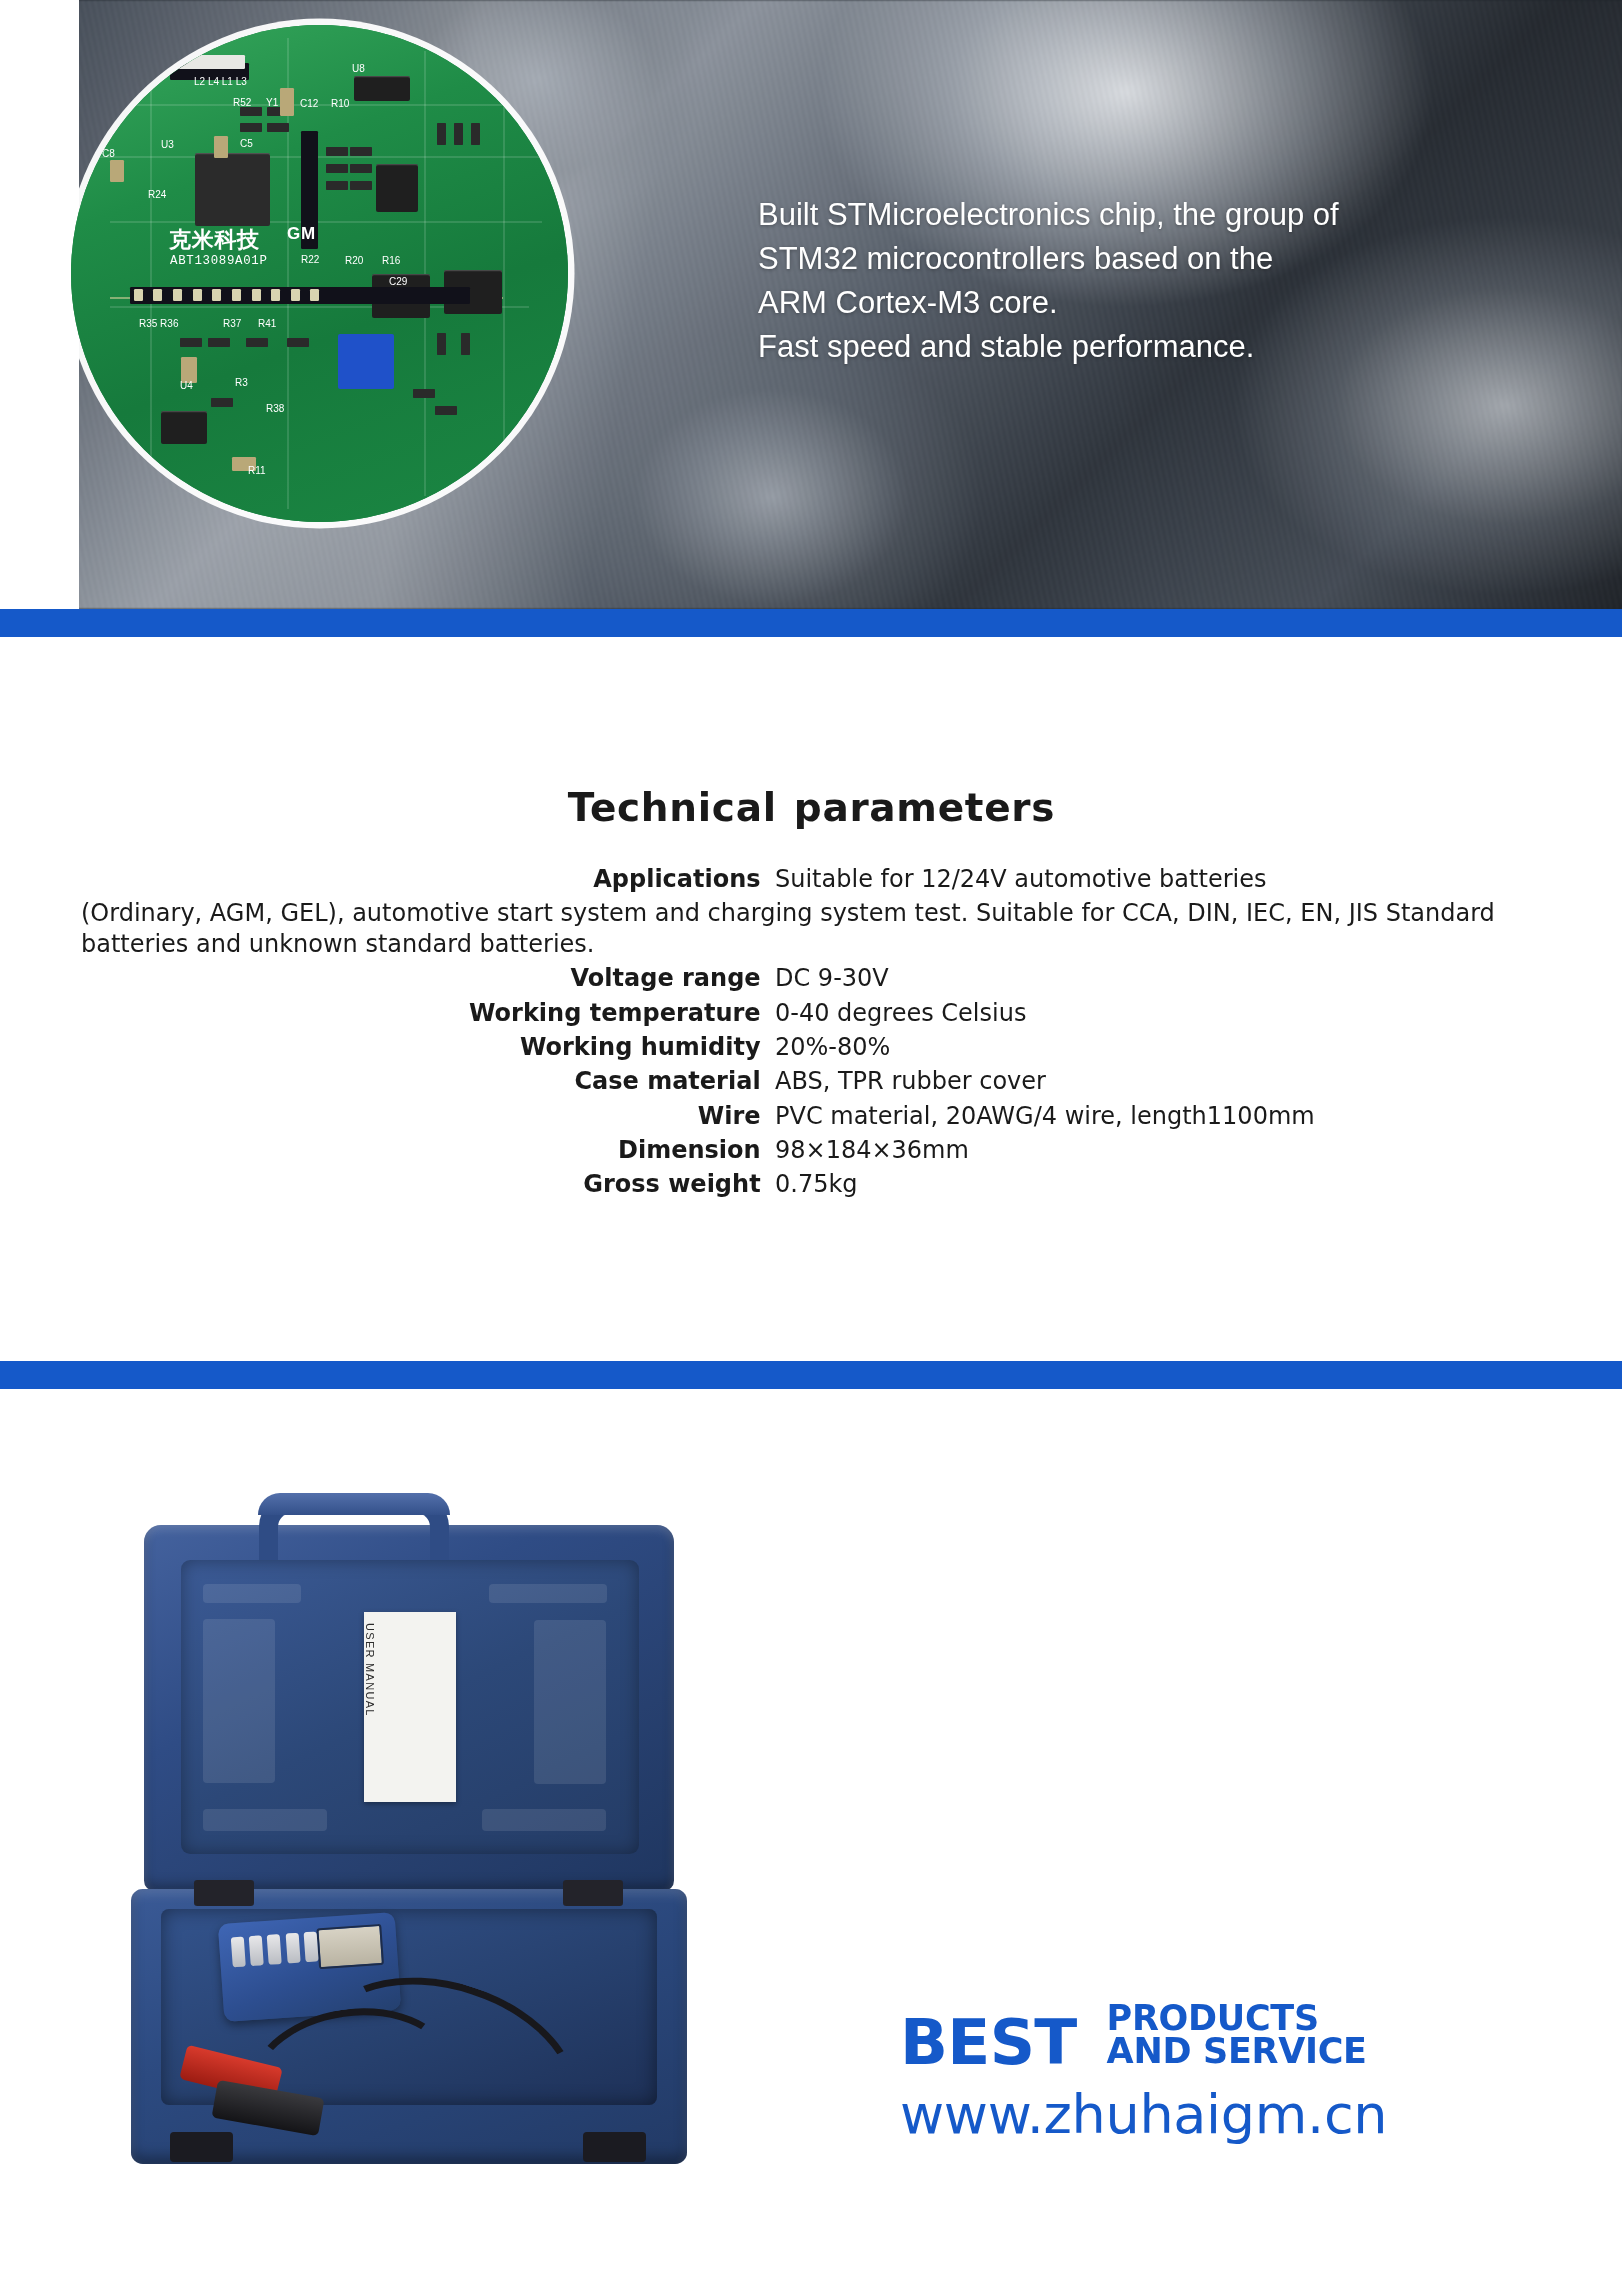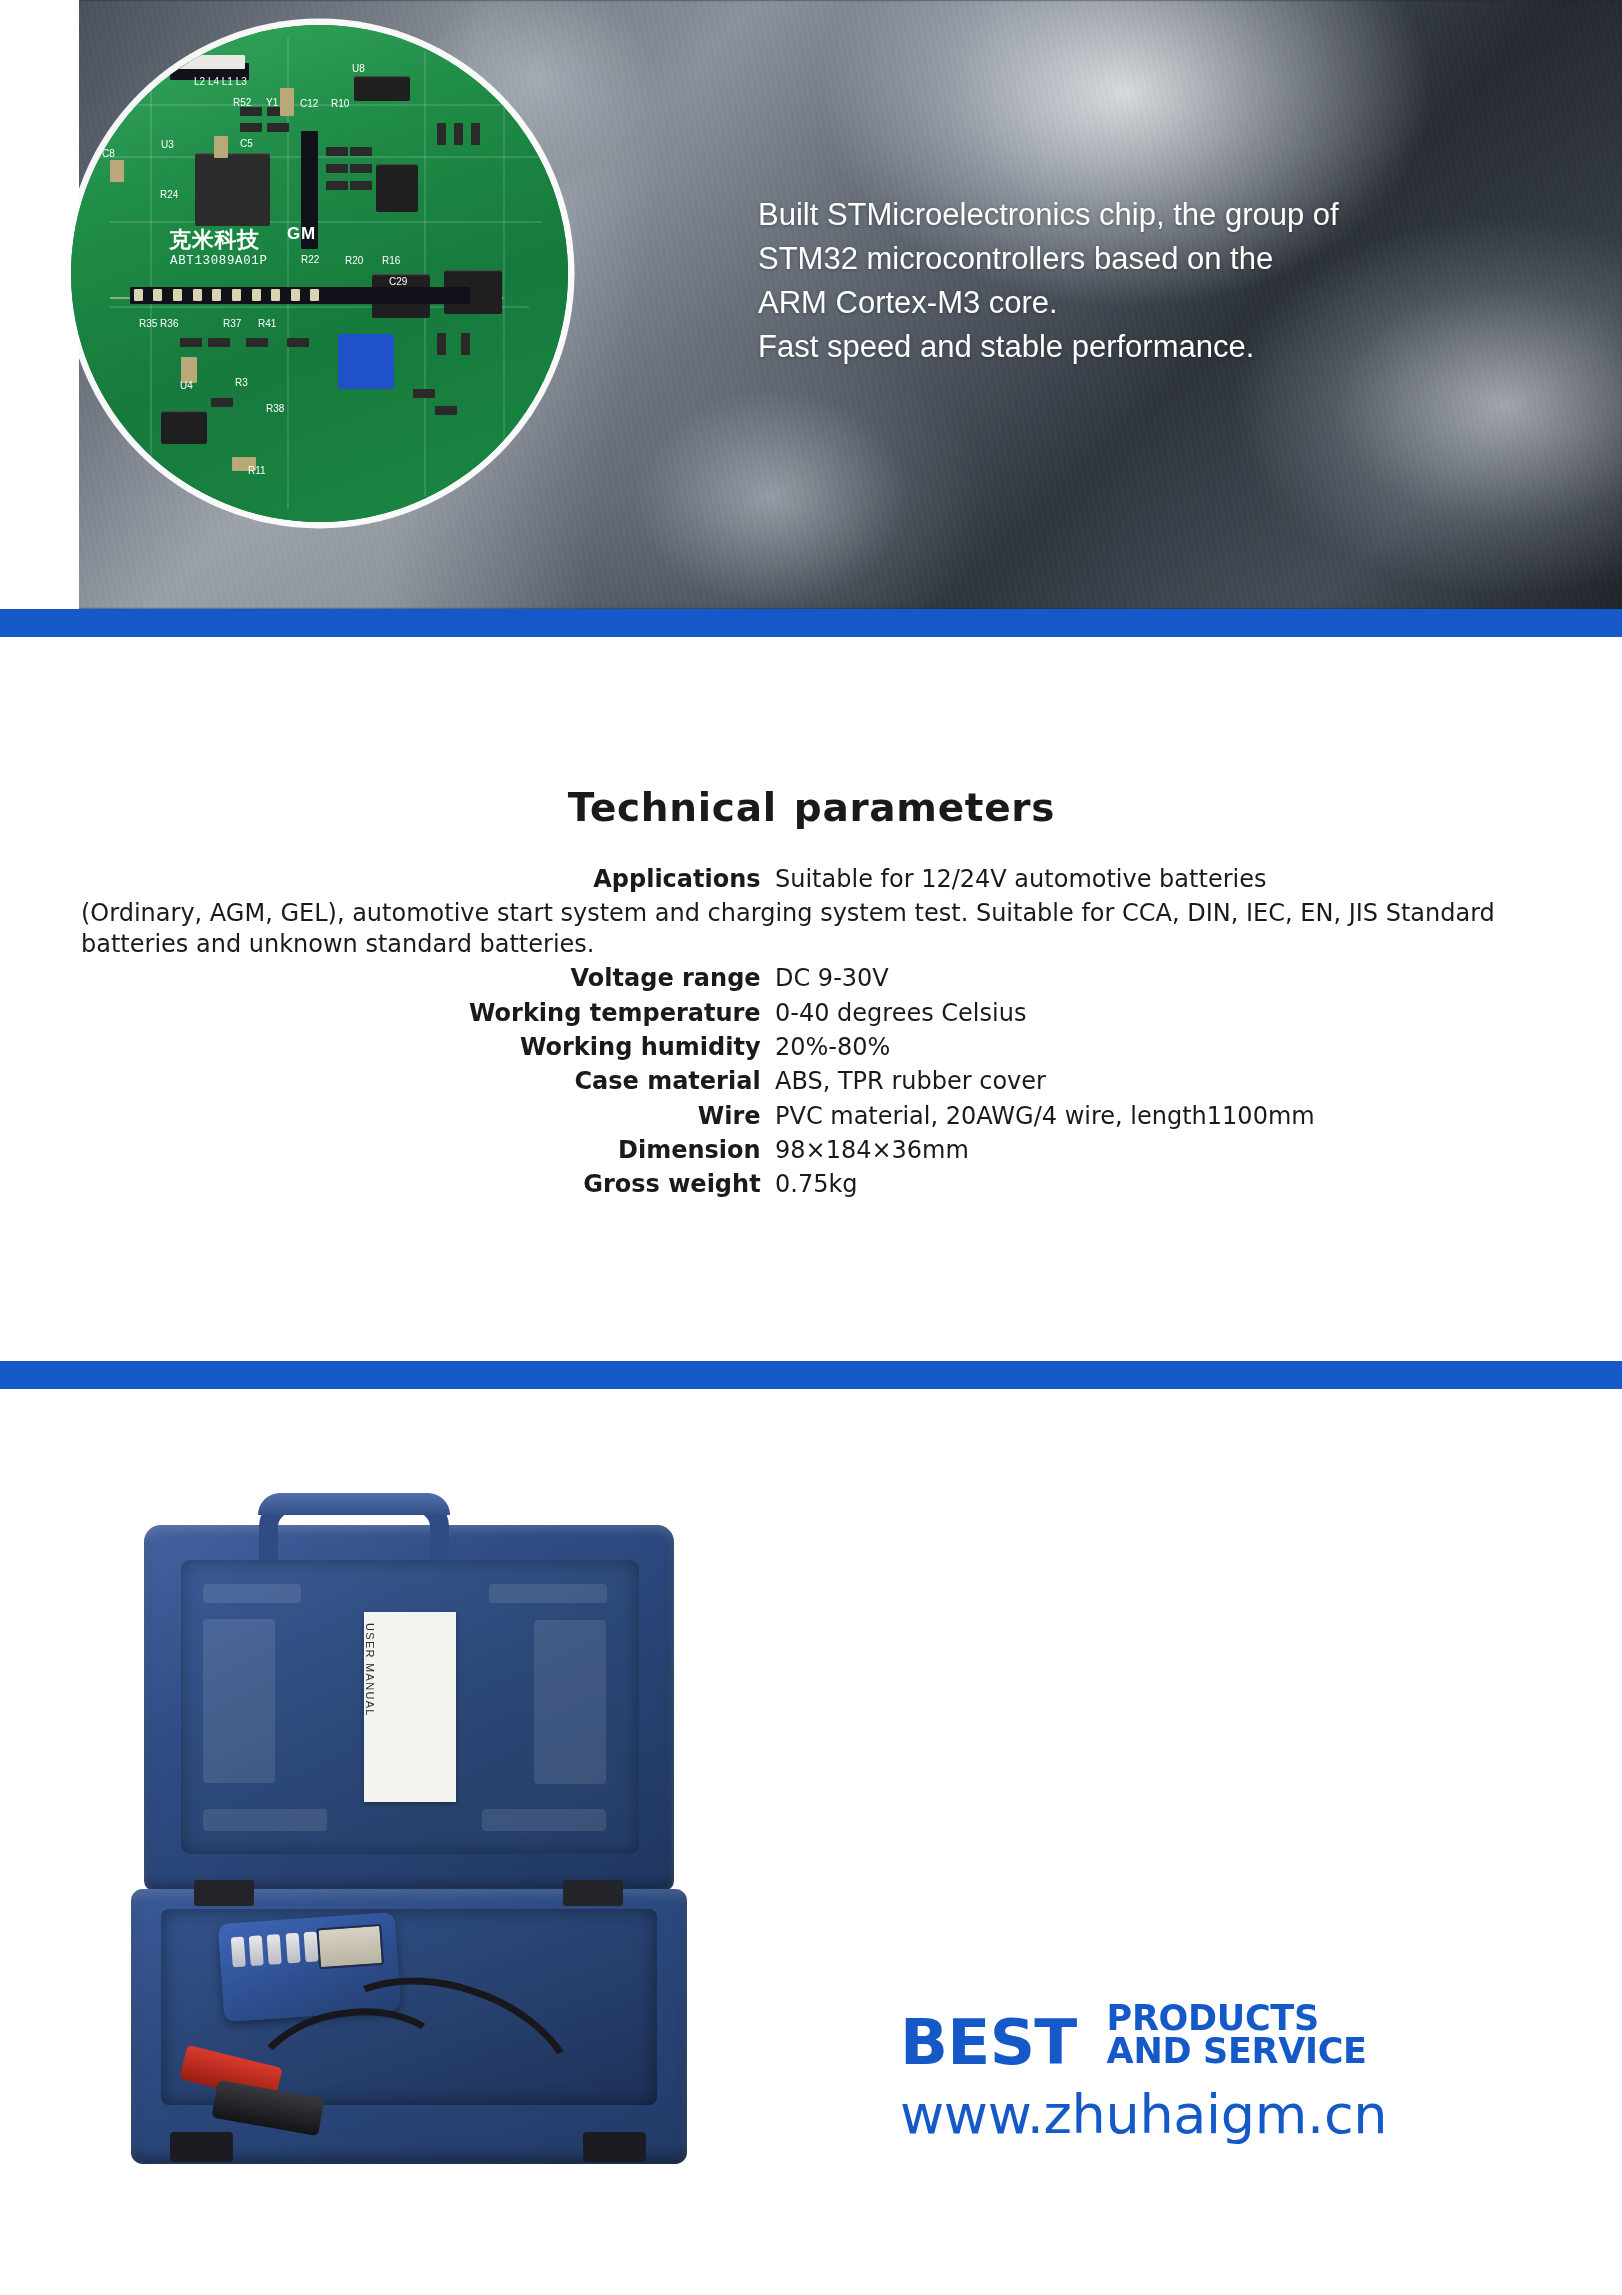--- a/index.html
+++ b/index.html
@@ -473,21 +473,21 @@
       <div class="pcb-pad" style="left:239px; top:264px; width:9.2px; height:11.8px;"></div>
 
       <span class="pcb-silk" style="left:123px; top:51px;">L2 L4 L1 L3</span>
       <span class="pcb-silk" style="left:281px; top:38px;">U8</span>
       <span class="pcb-silk" style="left:162px; top:72px;">R52</span>
       <span class="pcb-silk" style="left:195px; top:72px;">Y1</span>
       <span class="pcb-silk" style="left:229px; top:73px;">C12</span>
       <span class="pcb-silk" style="left:260px; top:73px;">R10</span>
       <span class="pcb-silk" style="left:90px; top:114px;">U3</span>
       <span class="pcb-silk" style="left:169px; top:113px;">C5</span>
-      <span class="pcb-silk" style="left:89px; top:164px;">R24</span>
+      <span class="pcb-silk" style="left:77px; top:164px;">R24</span>
       <span class="pcb-silk" style="left:274px; top:230px;">R20</span>
       <span class="pcb-silk" style="left:230px; top:229px;">R22</span>
       <span class="pcb-silk" style="left:311px; top:230px;">R16</span>
       <span class="pcb-silk" style="left:318px; top:251px;">C29</span>
       <span class="pcb-silk" style="left:68px; top:293px;">R35 R36</span>
       <span class="pcb-silk" style="left:152px; top:293px;">R37</span>
       <span class="pcb-silk" style="left:187px; top:293px;">R41</span>
       <span class="pcb-silk" style="left:195px; top:378px;">R38</span>
       <span class="pcb-silk" style="left:164px; top:352px;">R3</span>
       <span class="pcb-silk" style="left:109px; top:355px;">U4</span>

